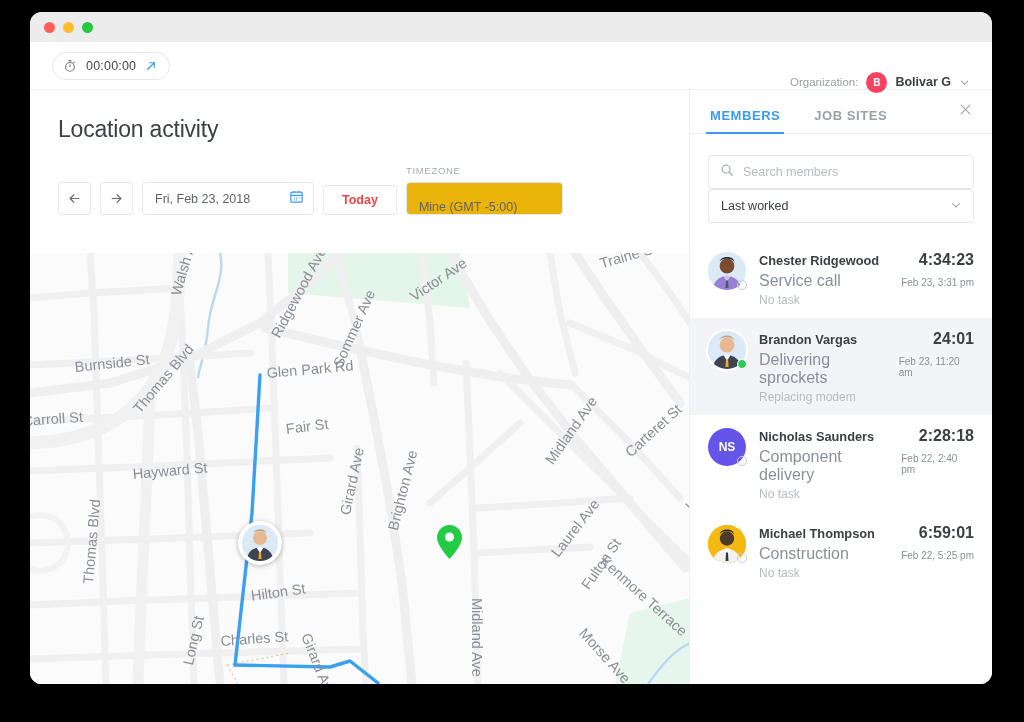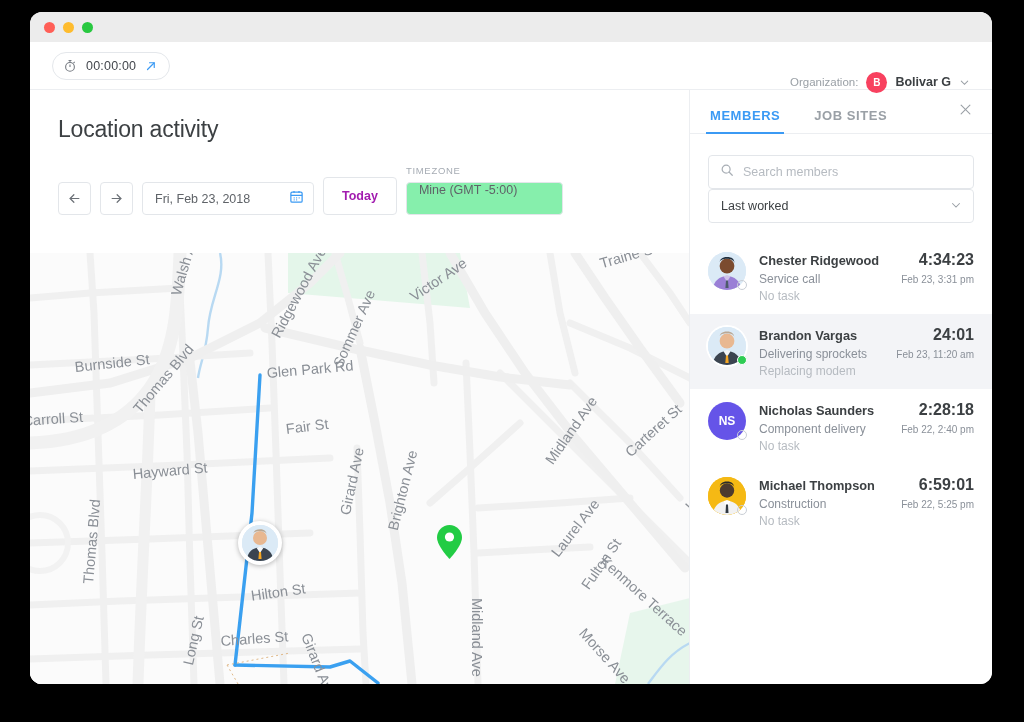--- a/index.html
+++ b/index.html
@@ -130,39 +130,39 @@
     border: 1px solid #e3e6ea;
     border-radius: 4px;
     background: #fff;
     display: flex; align-items: center;
     padding: 0 9px 0 12px;
     justify-content: space-between;
     cursor: pointer;
   }
   #date-text { font-size: 12.5px; color: #5f6368; }
   #today-btn {
-    height: 38px; padding: 0 18px;
+    height: 30px; padding: 0 18px;
     border: 1px solid #e3e6ea;
     border-radius: 4px;
     background: #fff;
-    font-size: 12.5px; color: #a21caf; font-weight: bold;
+    font-size: 12.5px; color: #ef4444; font-weight: bold;
     display: flex; align-items: center; justify-content: center;
     cursor: pointer;
   }
   #tz-group { display: flex; flex-direction: column; }
   #tz-label {
     font-size: 9.5px; color: #a6acb4;
     letter-spacing: .7px; margin-bottom: 6px;
   }
   #tz-field {
     height: 33px; width: 157px;
     border: 1px solid #e3e6ea;
     border-radius: 4px;
-    background: #86efac;
-    display: flex; align-items: flex-start;
+    background: #eab308;
+    display: flex; align-items: flex-end;
     padding: 0 12px;
     cursor: pointer;
   }
   #tz-text { font-size: 12.5px; color: #5f6368; }
 
   
   #map-canvas {
     position: absolute;
     left: 0; right: 0;
     top: 163px; bottom: 0;
@@ -299,21 +299,21 @@
   }
   .m-status.online {
     background: #2ecc54;
     border-color: #ffffff;
   }
   .m-info { flex: 1; margin-left: 13px; padding-top: 1px; }
   .m-top { display: flex; justify-content: space-between; align-items: baseline; }
   .m-name { font-size: 12.8px; color: #3c4043; font-weight: bold; }
   .m-dur  { font-size: 16px; color: #3c4043; font-weight: bold; }
   .m-mid { display: flex; justify-content: space-between; align-items: baseline; margin-top: 3px; }
-  .m-proj { font-size: 12px; color: #8a9099; }
+  .m-proj { font-size: 16px; color: #8a9099; }
   .m-time { font-size: 10px; color: #8a9099; }
   .m-task { font-size: 12px; color: #b6bbc1; margin-top: 3px; }
 </style>
 </head>
 <body>
 
 <div id="app-window">
 
   <div id="titlebar">
     <span class="traffic-dot tl-red"></span>

